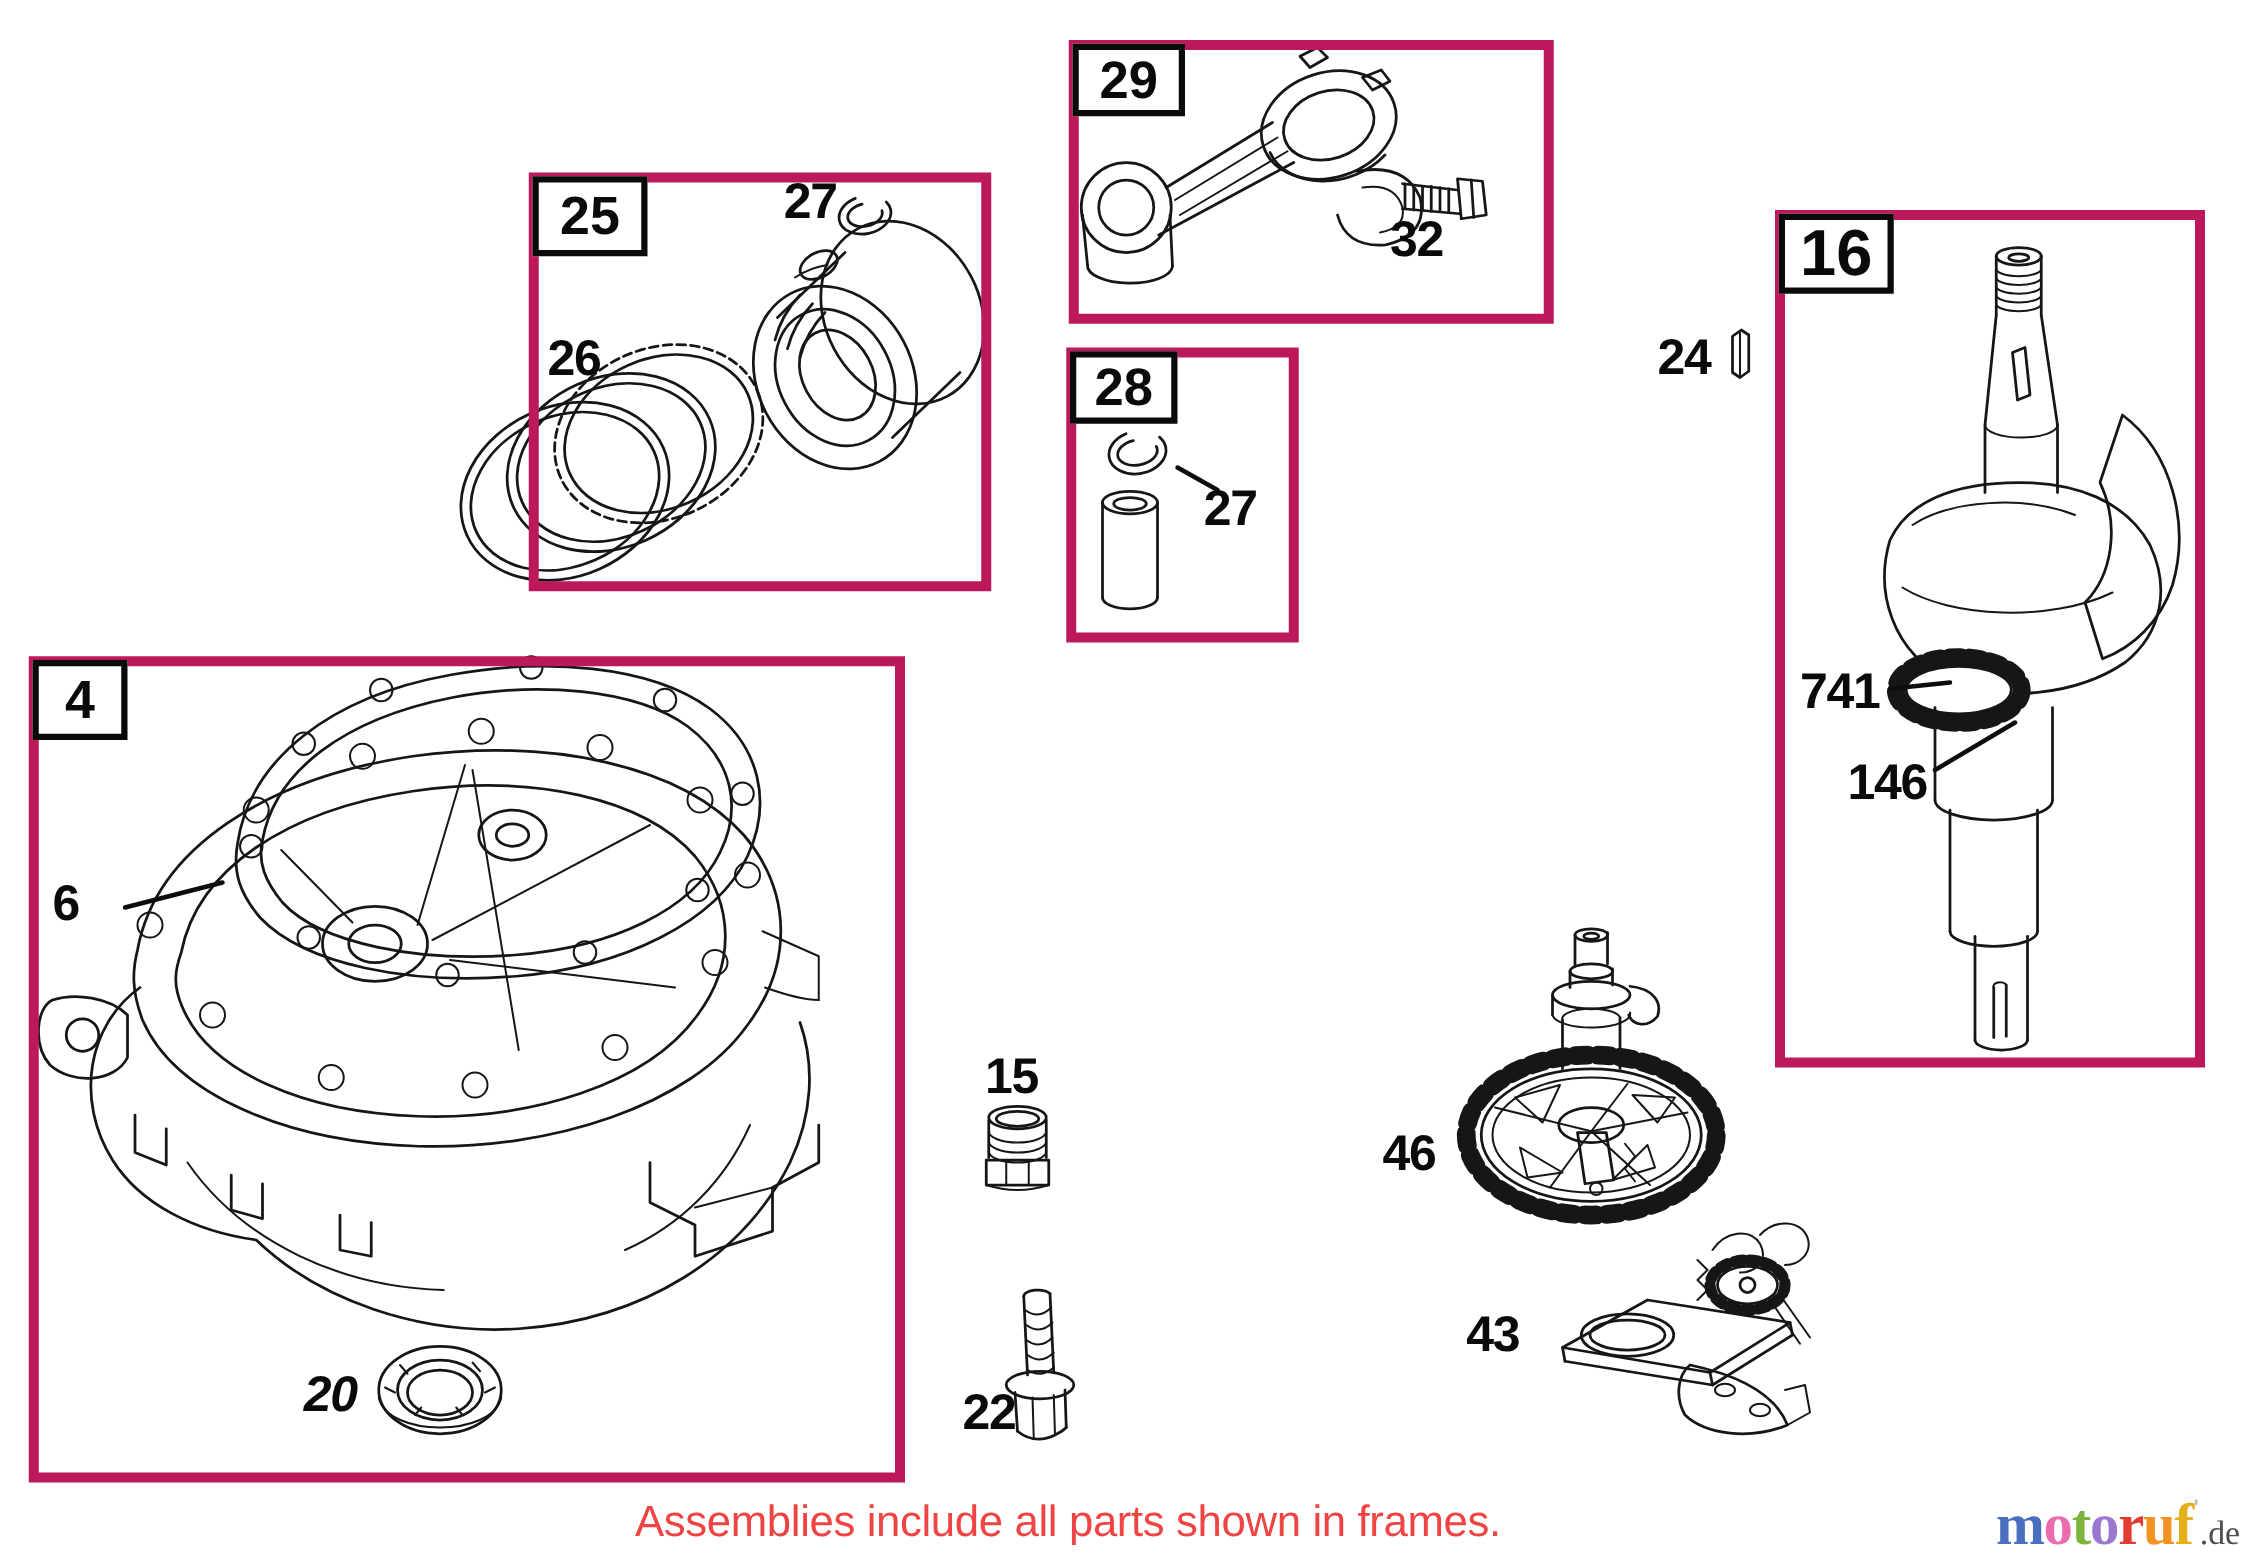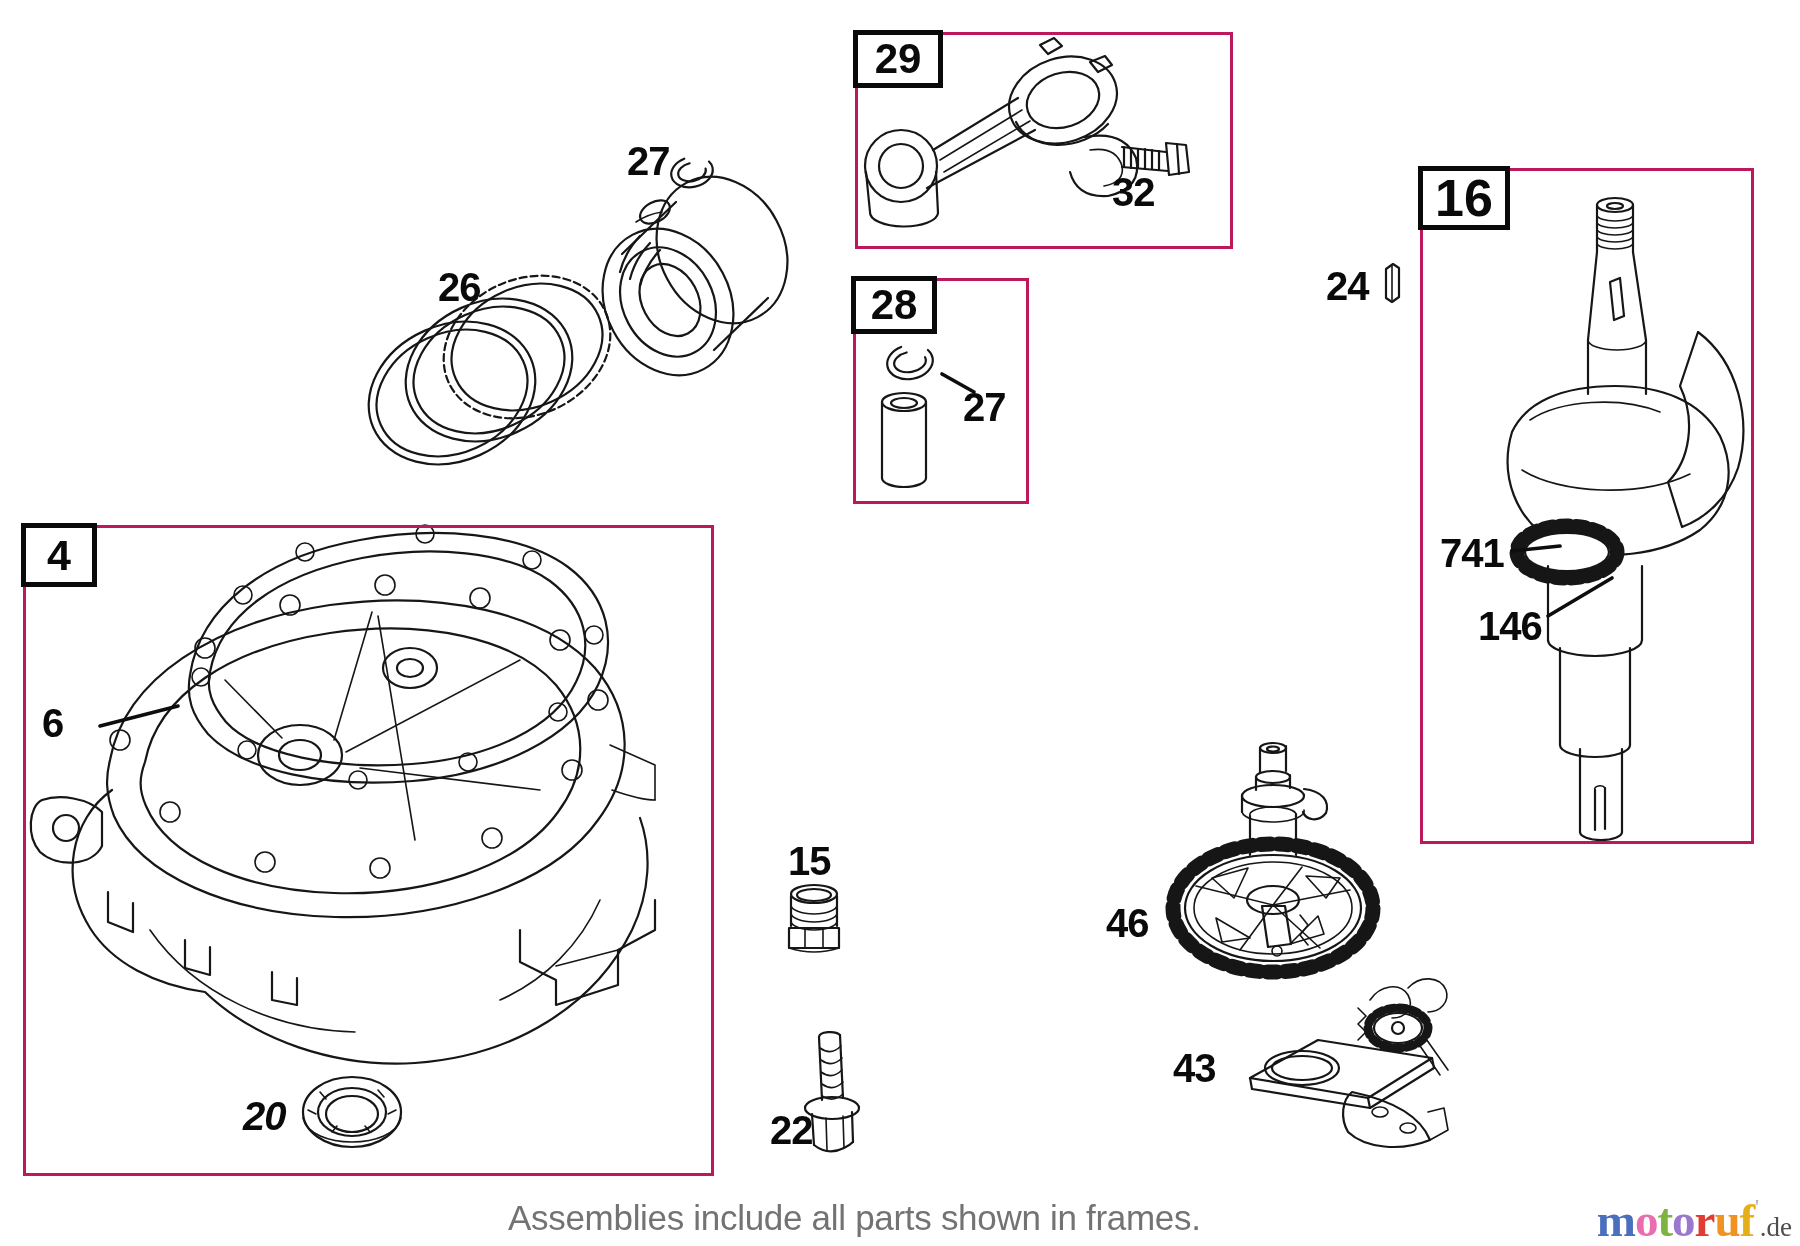--- a/index.html
+++ b/index.html
@@ -6,21 +6,21 @@
   .canvas{position:relative;width:1800px;height:1246px;background:#ffffff;overflow:hidden;
           font-family:"Liberation Sans",sans-serif;}
   svg.art{position:absolute;left:0;top:0;}
   svg.art *{stroke:#161616;stroke-width:2.2;fill:none;stroke-linecap:round;stroke-linejoin:round;}
   svg.art .mask{fill:#ffffff;stroke:none;}
   svg.art .teeth{stroke-width:15;}
   svg.art .teeth-sm{stroke-width:9;}
   svg.art .leader{stroke-width:3.6;stroke:#0d0d0d;}
   svg.art .thin{stroke-width:1.6;}
 
-  .frame{position:absolute;border:3px solid #be185d;text-align:center;}
+  .frame{position:absolute;border:8px solid #be185d;text-align:center;}
   .frame .tab{position:absolute;left:-5px;top:-5px;background:#ffffff;border:5px solid #0a0a0a;
               display:flex;align-items:center;justify-content:center;
               font-weight:bold;color:#0a0a0a;}
   .f25{left:423px;top:138px;width:354px;height:319px;}
   .f25 .tab{width:82px;height:54px;font-size:43px;}
   .f29{left:855px;top:32px;width:372px;height:211px;}
   .f29 .tab{width:80px;height:48px;font-size:42px;}
   .f28{left:853px;top:278px;width:170px;height:220px;}
   .f28 .tab{width:76px;height:48px;font-size:42px;}
   .f16{left:1420px;top:168px;width:328px;height:670px;}
@@ -37,21 +37,21 @@
   .lbl-24 {left:1326px;top:266px;}
   .lbl-741{left:1440px;top:533px;}
   .lbl-146{left:1478px;top:606px;}
   .lbl-12 {left:42px;top:703px;}
   .lbl-20 {left:243px;top:1096px;font-style:italic;}
   .lbl-15 {left:788px;top:841px;}
   .lbl-22 {left:750px;top:1110px;margin-left:20px;}
   .lbl-46 {left:1106px;top:888px;margin-top:15px;}
   .lbl-43 {left:1173px;top:1048px;}
 
-  .caption{position:absolute;left:508px;top:1198px;font-size:35px;color:#737373;
+  .caption{position:absolute;left:508px;top:1198px;font-size:35px;color:#ef4444;
            letter-spacing:-0.3px;text-align:right;}
 
   .logo{position:absolute;right:8px;bottom:2px;font-family:"Liberation Serif",serif;
         font-weight:bold;font-size:47px;line-height:1;white-space:nowrap;}
   .logo .letters span{letter-spacing:-1px;}
   .logo .tick{font-size:20px;color:#b5b5b5;vertical-align:top;}
   .logo .suffix{font-size:27px;font-weight:normal;color:#4d4d4d;}
 </style>
 </head>
 <body>
@@ -333,20 +333,23 @@
     </g>
 
     <g>
       <line class="leader" x1="942" y1="374" x2="974" y2="392"></line>
       <line class="leader" x1="1512" y1="551" x2="1560" y2="546"></line>
       <line class="leader" x1="1548" y1="616" x2="1612" y2="578"></line>
       <line class="leader" x1="100" y1="726" x2="178" y2="706"></line>
     </g>
   </svg>
 
+  <div class="frame f25">
+    <div class="tab">25</div>
+  </div>
   <div class="frame f29">
     <div class="tab">29</div>
   </div>
   <div class="frame f28">
     <div class="tab">28</div>
   </div>
   <div class="frame f16">
     <div class="tab">16</div>
   </div>
   <div class="frame f4">

